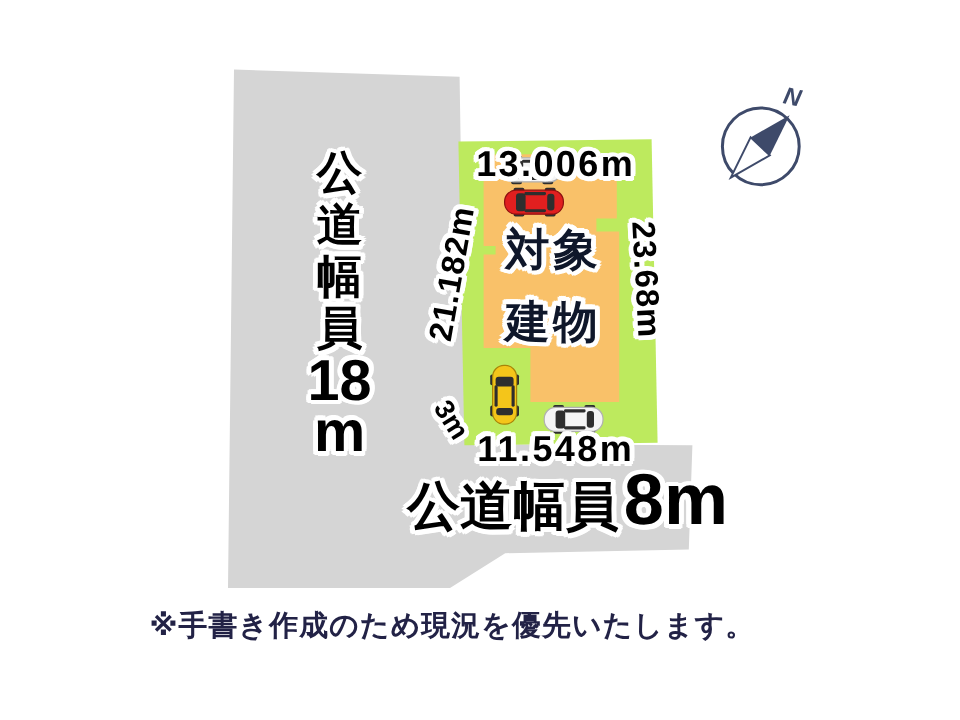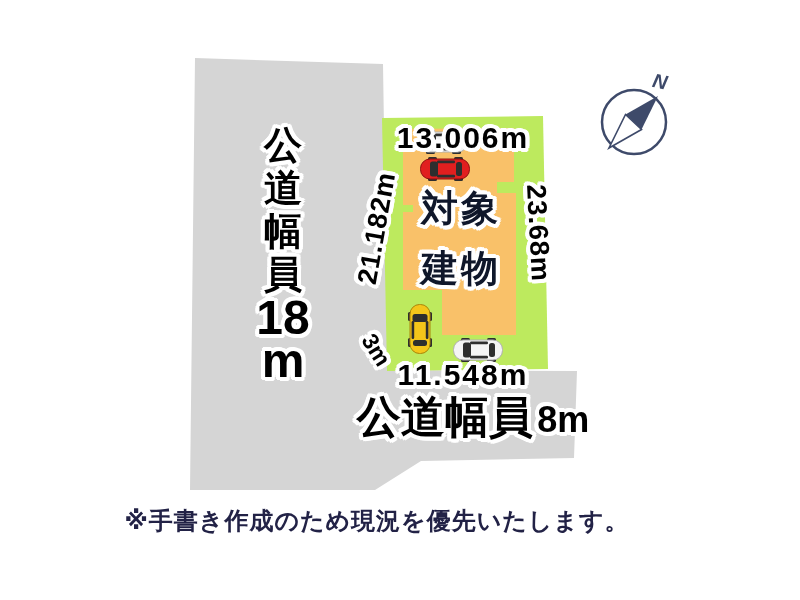--- a/index.html
+++ b/index.html
@@ -31,21 +31,21 @@
   .bldg-label{
     position:absolute;left:461px;top:238px;transform:translate(-50%,-50%);
     text-align:center;font-weight:bold;font-size:37px;line-height:43px;
     letter-spacing:3px;
   }
   .road8{
     position:absolute;left:473px;top:417px;transform:translate(-50%,-50%);
     white-space:nowrap;font-weight:bold;color:#000;
   }
   .road8 .pfx{font-size:44px;}
-  .road8 .val{font-size:36px;}
+  .road8 .val{font-size:60px;}
   .disclaimer{
     position:absolute;left:377px;top:521px;transform:translate(-50%,-50%);
     white-space:nowrap;font-size:24px;font-weight:600;letter-spacing:1px;
   }
   .car{position:absolute;}
   .compass-n{
     position:absolute;left:660px;top:82px;transform:translate(-50%,-50%) rotate(12deg);
     font-size:20px;font-style:italic;font-weight:600;
   }
 </style>

